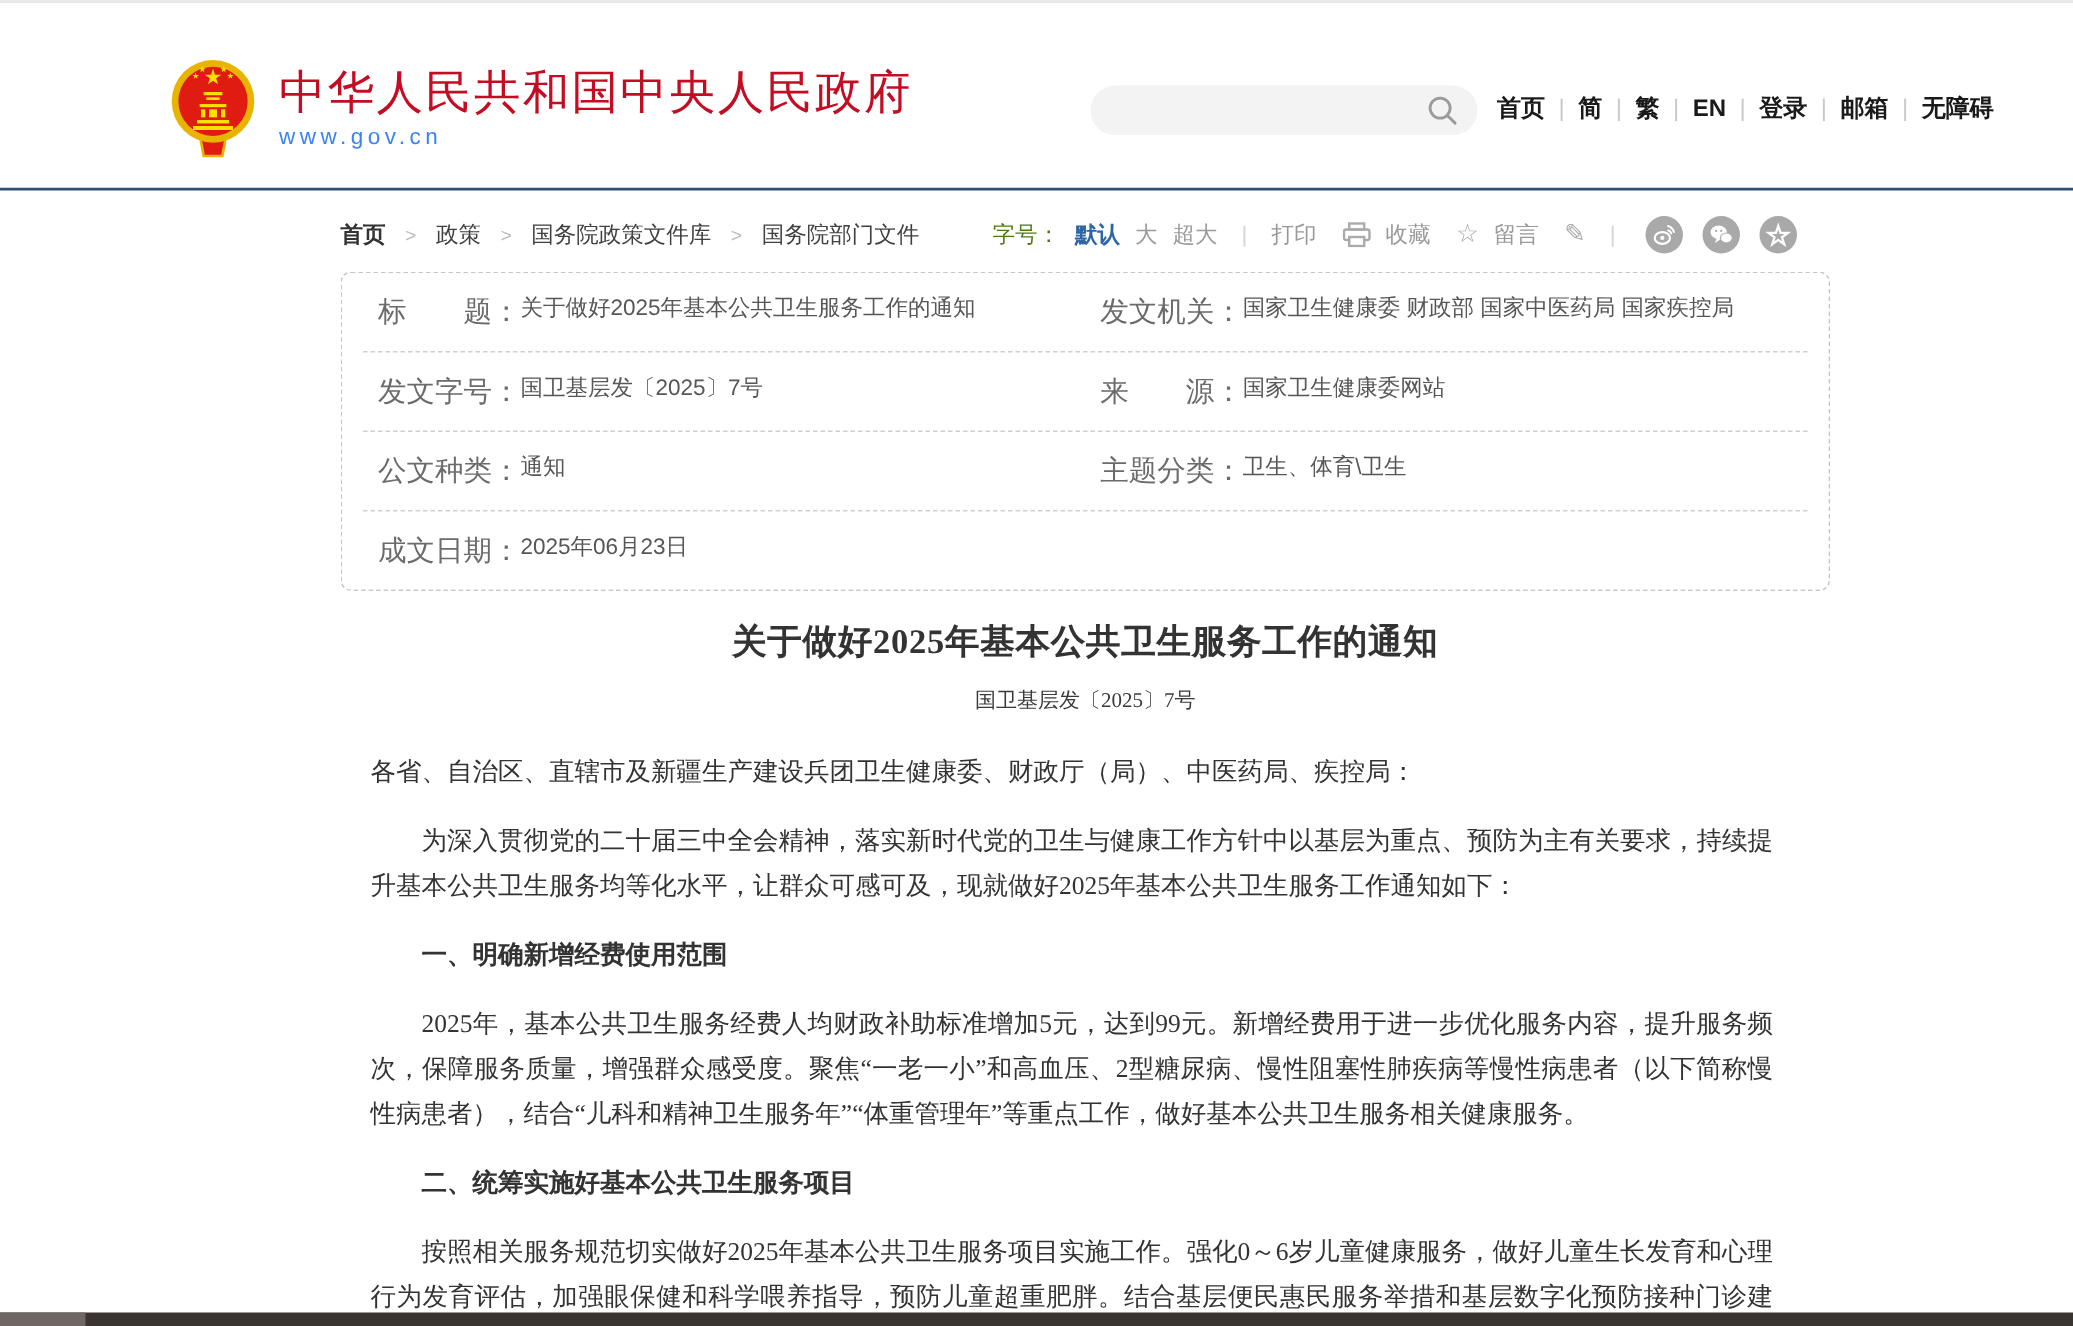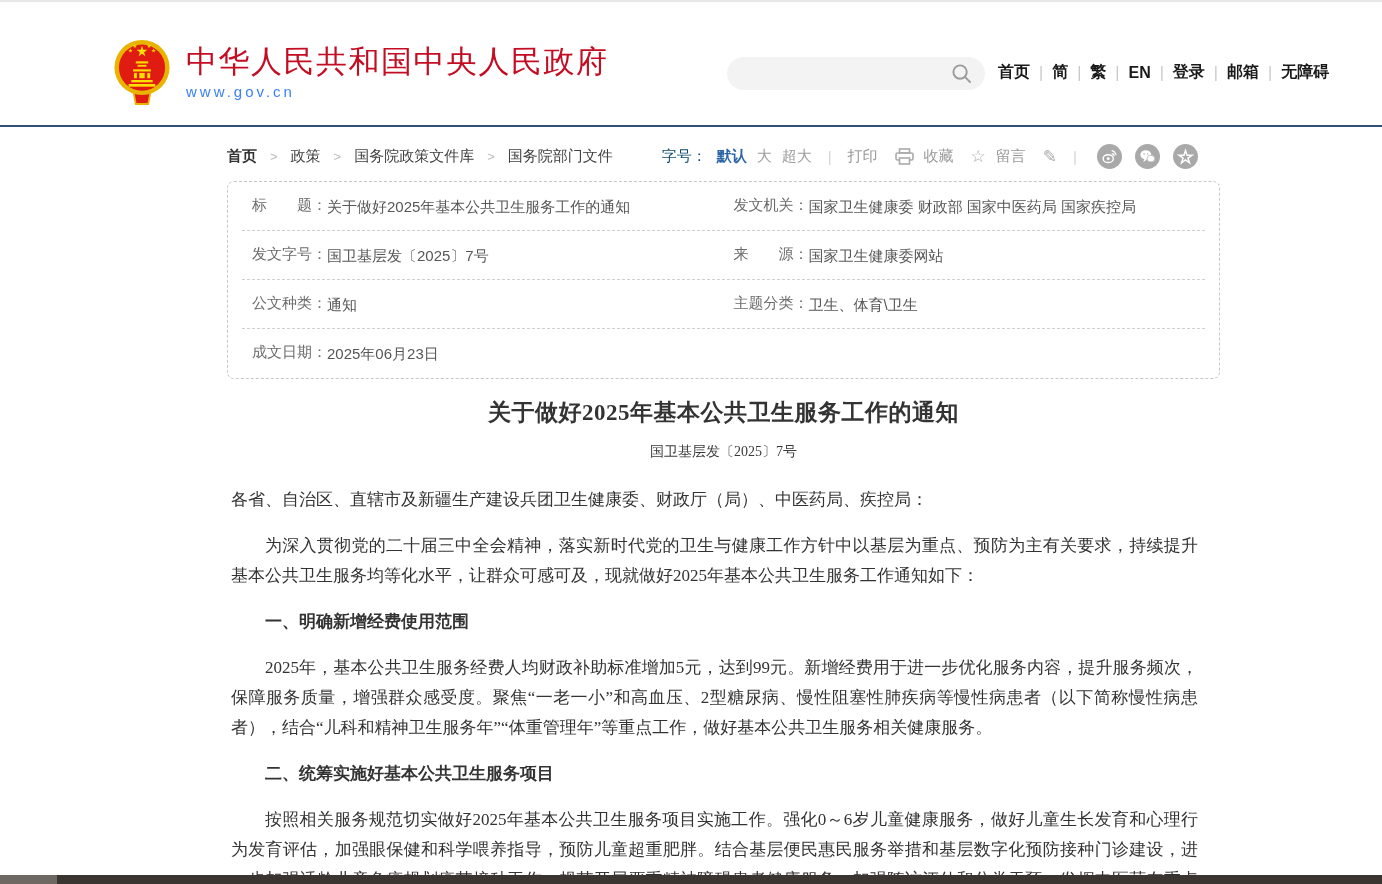--- a/index.html
+++ b/index.html
@@ -31,43 +31,43 @@
   
   .content { width:993px; margin-left:227px; }
 
   .crumb-row { display:flex; justify-content:space-between; align-items:center; margin-top:16px; height:26px; }
   .breadcrumb { display:flex; align-items:center; gap:13px; font-size:15px; color:#404040; }
   .breadcrumb .bc { cursor:pointer; }
   .breadcrumb .bc.first { font-weight:bold; color:#333; }
   .breadcrumb .bsep { color:#bbb; font-size:13px; }
 
   .tools { display:flex; align-items:center; gap:10px; font-size:15px; color:#999; margin-right:22px; }
-  .tools .fs-label { color:#0c4a6e; }
+  .tools .fs-label { color:#4d7c0f; }
   .tools .fs-opt { cursor:pointer; color:#9c9c9c; }
   .tools .fs-opt.active { color:var(--link-blue,#2D66A5); font-weight:bold; }
   .tools .tdiv { color:#d5d5d5; padding:0 6px; }
   .tools .tool-btn { display:flex; align-items:center; gap:17px; cursor:pointer; color:#999; }
   .tools .glyph { font-size:17px; color:#aaa; }
   .share { display:flex; gap:13px; margin-left:4px; }
   .share .sbtn { width:25px; height:25px; border-radius:50%; background:#a9a9a9; display:flex; align-items:center; justify-content:center; cursor:pointer; }
 
   
   .meta-box { margin-top:12px; border:1px dashed #c6c6c6; border-radius:7px; padding:0 14px; }
   .meta-row { display:flex; min-height:49px; align-items:center; border-bottom:1px dashed #cfcfcf; }
   .meta-row:last-child { border-bottom:none;gap:24px; }
   .meta-cell { width:50%; display:flex; align-items:flex-start; padding:13px 0; }
-  .m-label { color:#6b6b6b; font-size:15px; white-space:pre; flex:none; padding-left:10px; }
+  .m-label { color:#6b6b6b; font-size:19px; white-space:pre; flex:none; padding-left:10px; }
   .m-value { color:#575757; font-size:15px; line-height:1.4; }
 
   
   .article { margin-top:18px; padding:0 4px 0 4px; }
   .art-title { text-align:center; font-family:"Liberation Serif","DejaVu Serif",serif; font-size:23px; font-weight:bold; color:#333; margin-top:14px; letter-spacing:0.5px; }
   .art-no { text-align:center; font-family:"Liberation Serif","DejaVu Serif",serif; font-size:14px; color:#3a3a3a; margin-top:12px; }
   .art-body { margin-top:24px; font-family:"Liberation Serif","DejaVu Serif",serif; font-size:17px; color:#333; line-height:30px; text-align:justify; padding-right:18px; }
-  .art-body p { margin:16px 0; }
+  .art-body p { margin:16px 16px; }
   .art-body p.indent { text-indent:2em; }
   .art-body p.heading { font-weight:bold; text-indent:2em; }
 
   
   .footer-bar { position:absolute; left:0; bottom:0; width:1382px; height:9px; background:#3a3531; }
   .footer-bar .seg { position:absolute; left:0; top:0; width:57px; height:9px; background:#6f6862; }
 </style>
 </head>
 <body>
 

